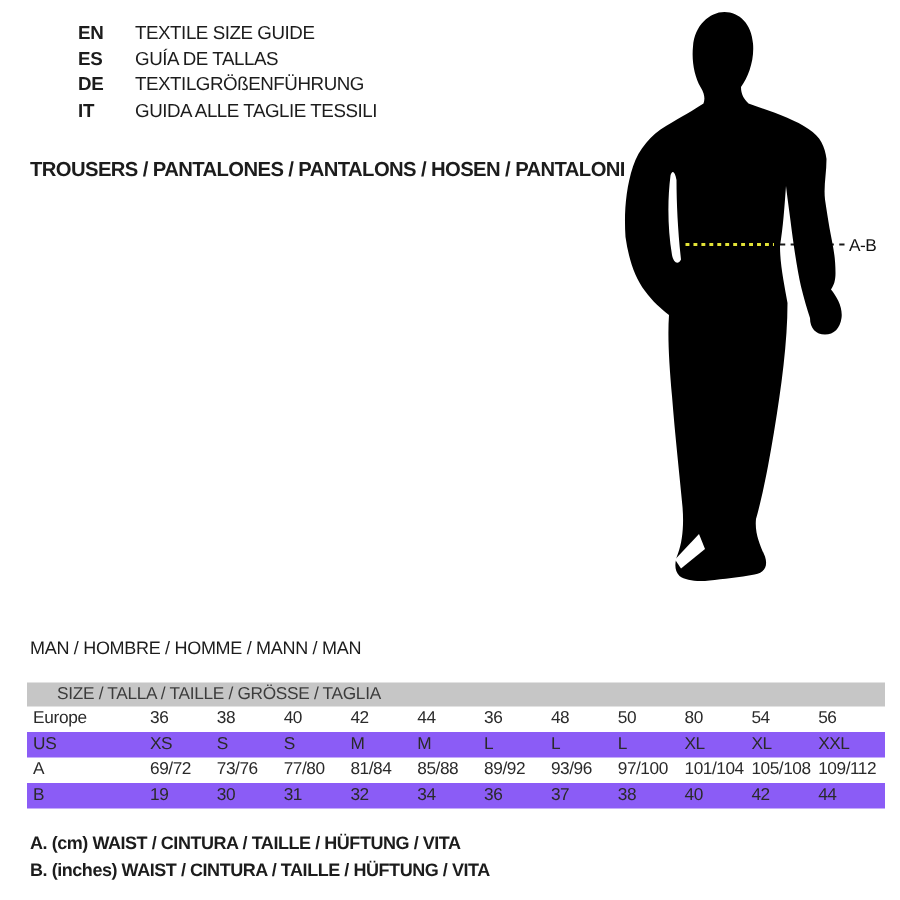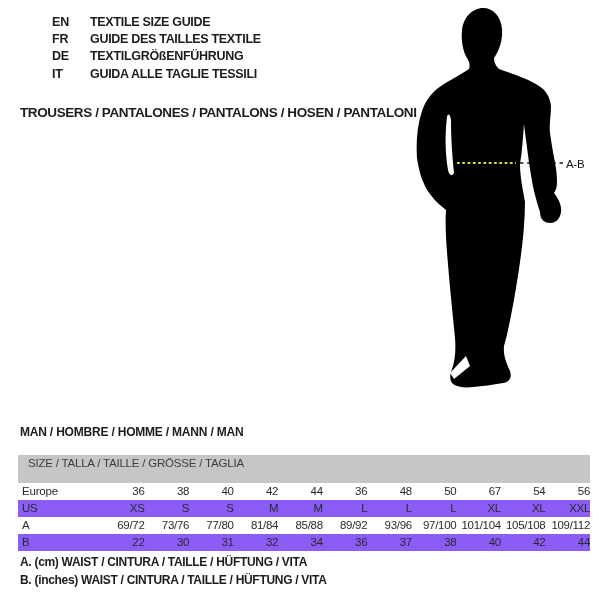--- a/index.html
+++ b/index.html
@@ -3,55 +3,55 @@
 <meta charset="utf-8">
 <style>
   html,body{margin:0;padding:0;}
   body{font-family:"Liberation Sans","DejaVu Sans",sans-serif;background:#fff;}
   .canvas{position:relative;width:600px;height:600px;background:#ffffff;overflow:hidden;color:#1c1c1c;}
 
   
   .lang-list{position:absolute;left:20px;top:13px;}
   .lang-row{display:flex;height:17.3px;align-items:center;margin-left:32px;}
   .lang-code{width:38px;font-size:12.5px;font-weight:700;letter-spacing:-0.2px;}
-  .lang-label{font-size:12.5px;font-weight:700;letter-spacing:-0.3px;white-space:nowrap;}
+  .lang-label{font-size:12.5px;font-weight:400;letter-spacing:-0.3px;white-space:nowrap;}
 
   .category-title{position:absolute;left:20px;top:105px;font-size:13.5px;font-weight:700;letter-spacing:-0.4px;white-space:nowrap;}
 
   
   .figure{position:absolute;left:390px;top:0;}
   .figure text{font-family:"Liberation Sans","DejaVu Sans",sans-serif;}
 
-  .gender-label{position:absolute;left:20px;top:425px;font-size:12px;font-weight:700;letter-spacing:-0.2px;white-space:nowrap;}
+  .gender-label{position:absolute;left:20px;top:425px;font-size:12px;font-weight:400;letter-spacing:-0.2px;white-space:nowrap;}
 
   
   .size-table{position:absolute;left:18px;top:455px;width:572px;font-size:11.5px;color:#2a2a2a;}
-  .thead{height:28px;line-height:16px;background:#c6c6c6;color:#3c3c3c;padding-left:10px;letter-spacing:-0.2px;font-size:11.5px;}
+  .thead{height:16px;line-height:16px;background:#c6c6c6;color:#3c3c3c;padding-left:20px;letter-spacing:-0.2px;font-size:11.5px;}
   .trow{display:flex;height:17px;line-height:17px;}
   .trow.striped{background:#8b5cf6;}
   .tlabel{width:78px;padding-left:4px;letter-spacing:-0.2px;}
-  .tcell{flex:1;text-align:right;letter-spacing:-0.3px;white-space:nowrap;}
+  .tcell{flex:1;text-align:left;letter-spacing:-0.3px;white-space:nowrap;}
 
   
   .notes{position:absolute;left:20px;top:553px;}
   .note{font-size:12px;font-weight:700;letter-spacing:-0.3px;line-height:18px;white-space:nowrap;}
 </style>
 </head>
 <body>
 
 <div class="canvas">
 
   <div class="lang-list">
     <div class="lang-row">
       <span class="lang-code">EN</span>
       <span class="lang-label">TEXTILE SIZE GUIDE</span>
     </div>
     <div class="lang-row">
-      <span class="lang-code">FR</span>
-      <span class="lang-label">GUIDE DES TAILLES TEXTILE</span>
+      <span class="lang-code">ES</span>
+      <span class="lang-label">GUÍA DE TALLAS</span>
     </div>
     <div class="lang-row">
       <span class="lang-code">DE</span>
       <span class="lang-label">TEXTILGRÖßENFÜHRUNG</span>
     </div>
     <div class="lang-row">
       <span class="lang-code">IT</span>
       <span class="lang-label">GUIDA ALLE TAGLIE TESSILI</span>
     </div>
   </div>
@@ -121,21 +121,21 @@
     <div class="trow">
       <div class="tlabel">Europe</div>
       <div class="tcell">36</div>
       <div class="tcell">38</div>
       <div class="tcell">40</div>
       <div class="tcell">42</div>
       <div class="tcell">44</div>
       <div class="tcell">36</div>
       <div class="tcell">48</div>
       <div class="tcell">50</div>
-      <div class="tcell">67</div>
+      <div class="tcell">80</div>
       <div class="tcell">54</div>
       <div class="tcell">56</div>
     </div>
 
     <div class="trow striped">
       <div class="tlabel">US</div>
       <div class="tcell">XS</div>
       <div class="tcell">S</div>
       <div class="tcell">S</div>
       <div class="tcell">M</div>
@@ -158,21 +158,21 @@
       <div class="tcell">89/92</div>
       <div class="tcell">93/96</div>
       <div class="tcell">97/100</div>
       <div class="tcell">101/104</div>
       <div class="tcell">105/108</div>
       <div class="tcell">109/112</div>
     </div>
 
     <div class="trow striped">
       <div class="tlabel">B</div>
-      <div class="tcell">22</div>
+      <div class="tcell">19</div>
       <div class="tcell">30</div>
       <div class="tcell">31</div>
       <div class="tcell">32</div>
       <div class="tcell">34</div>
       <div class="tcell">36</div>
       <div class="tcell">37</div>
       <div class="tcell">38</div>
       <div class="tcell">40</div>
       <div class="tcell">42</div>
       <div class="tcell">44</div>

